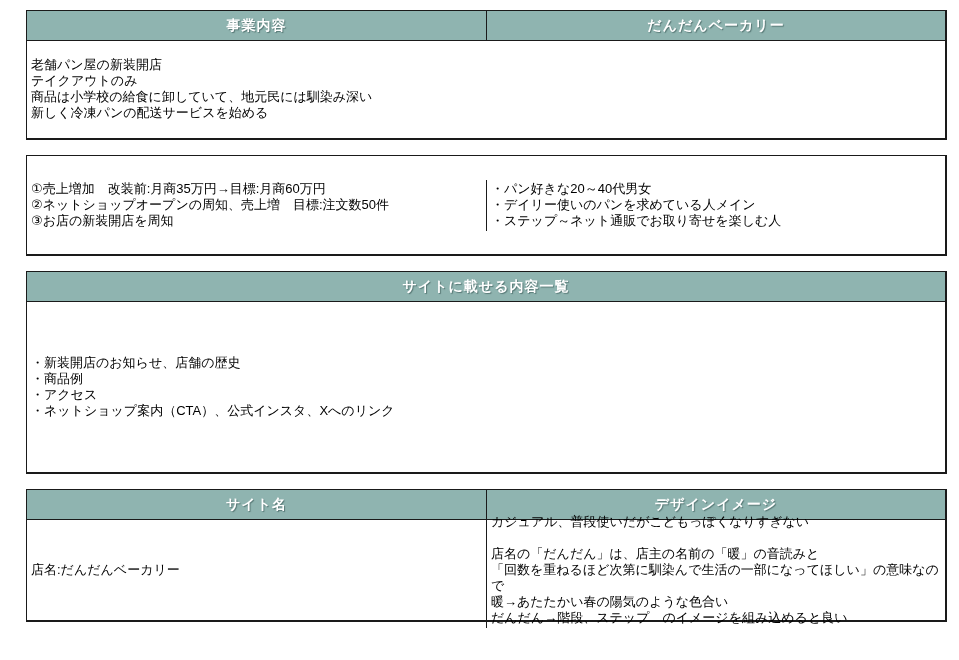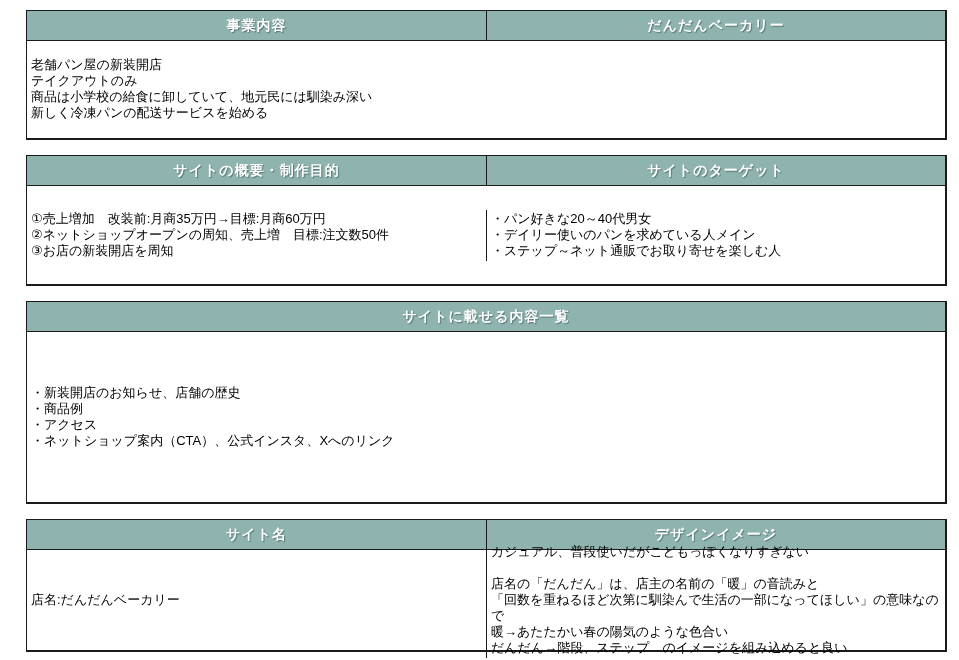--- a/index.html
+++ b/index.html
@@ -73,24 +73,20 @@
     </div>
     <div class="body-row">
       <div class="cell">老舗パン屋の新装開店
 テイクアウトのみ
 商品は小学校の給食に卸していて、地元民には馴染み深い
 新しく冷凍パンの配送サービスを始める</div>
     </div>
   </div>
 
   <div class="tbl t2">
-    <div class="hdr-row">
-      <div class="hdr">サイトの概要・制作目的</div>
-      <div class="hdr">サイトのターゲット</div>
-    </div>
     <div class="body-row">
       <div class="cell">①売上増加　改装前:月商35万円→目標:月商60万円
 ②ネットショップオープンの周知、売上増　目標:注文数50件
 ③お店の新装開店を周知</div>
       <div class="cell">・パン好きな20～40代男女
 ・デイリー使いのパンを求めている人メイン
 ・ステップ～ネット通販でお取り寄せを楽しむ人</div>
     </div>
   </div>
 

